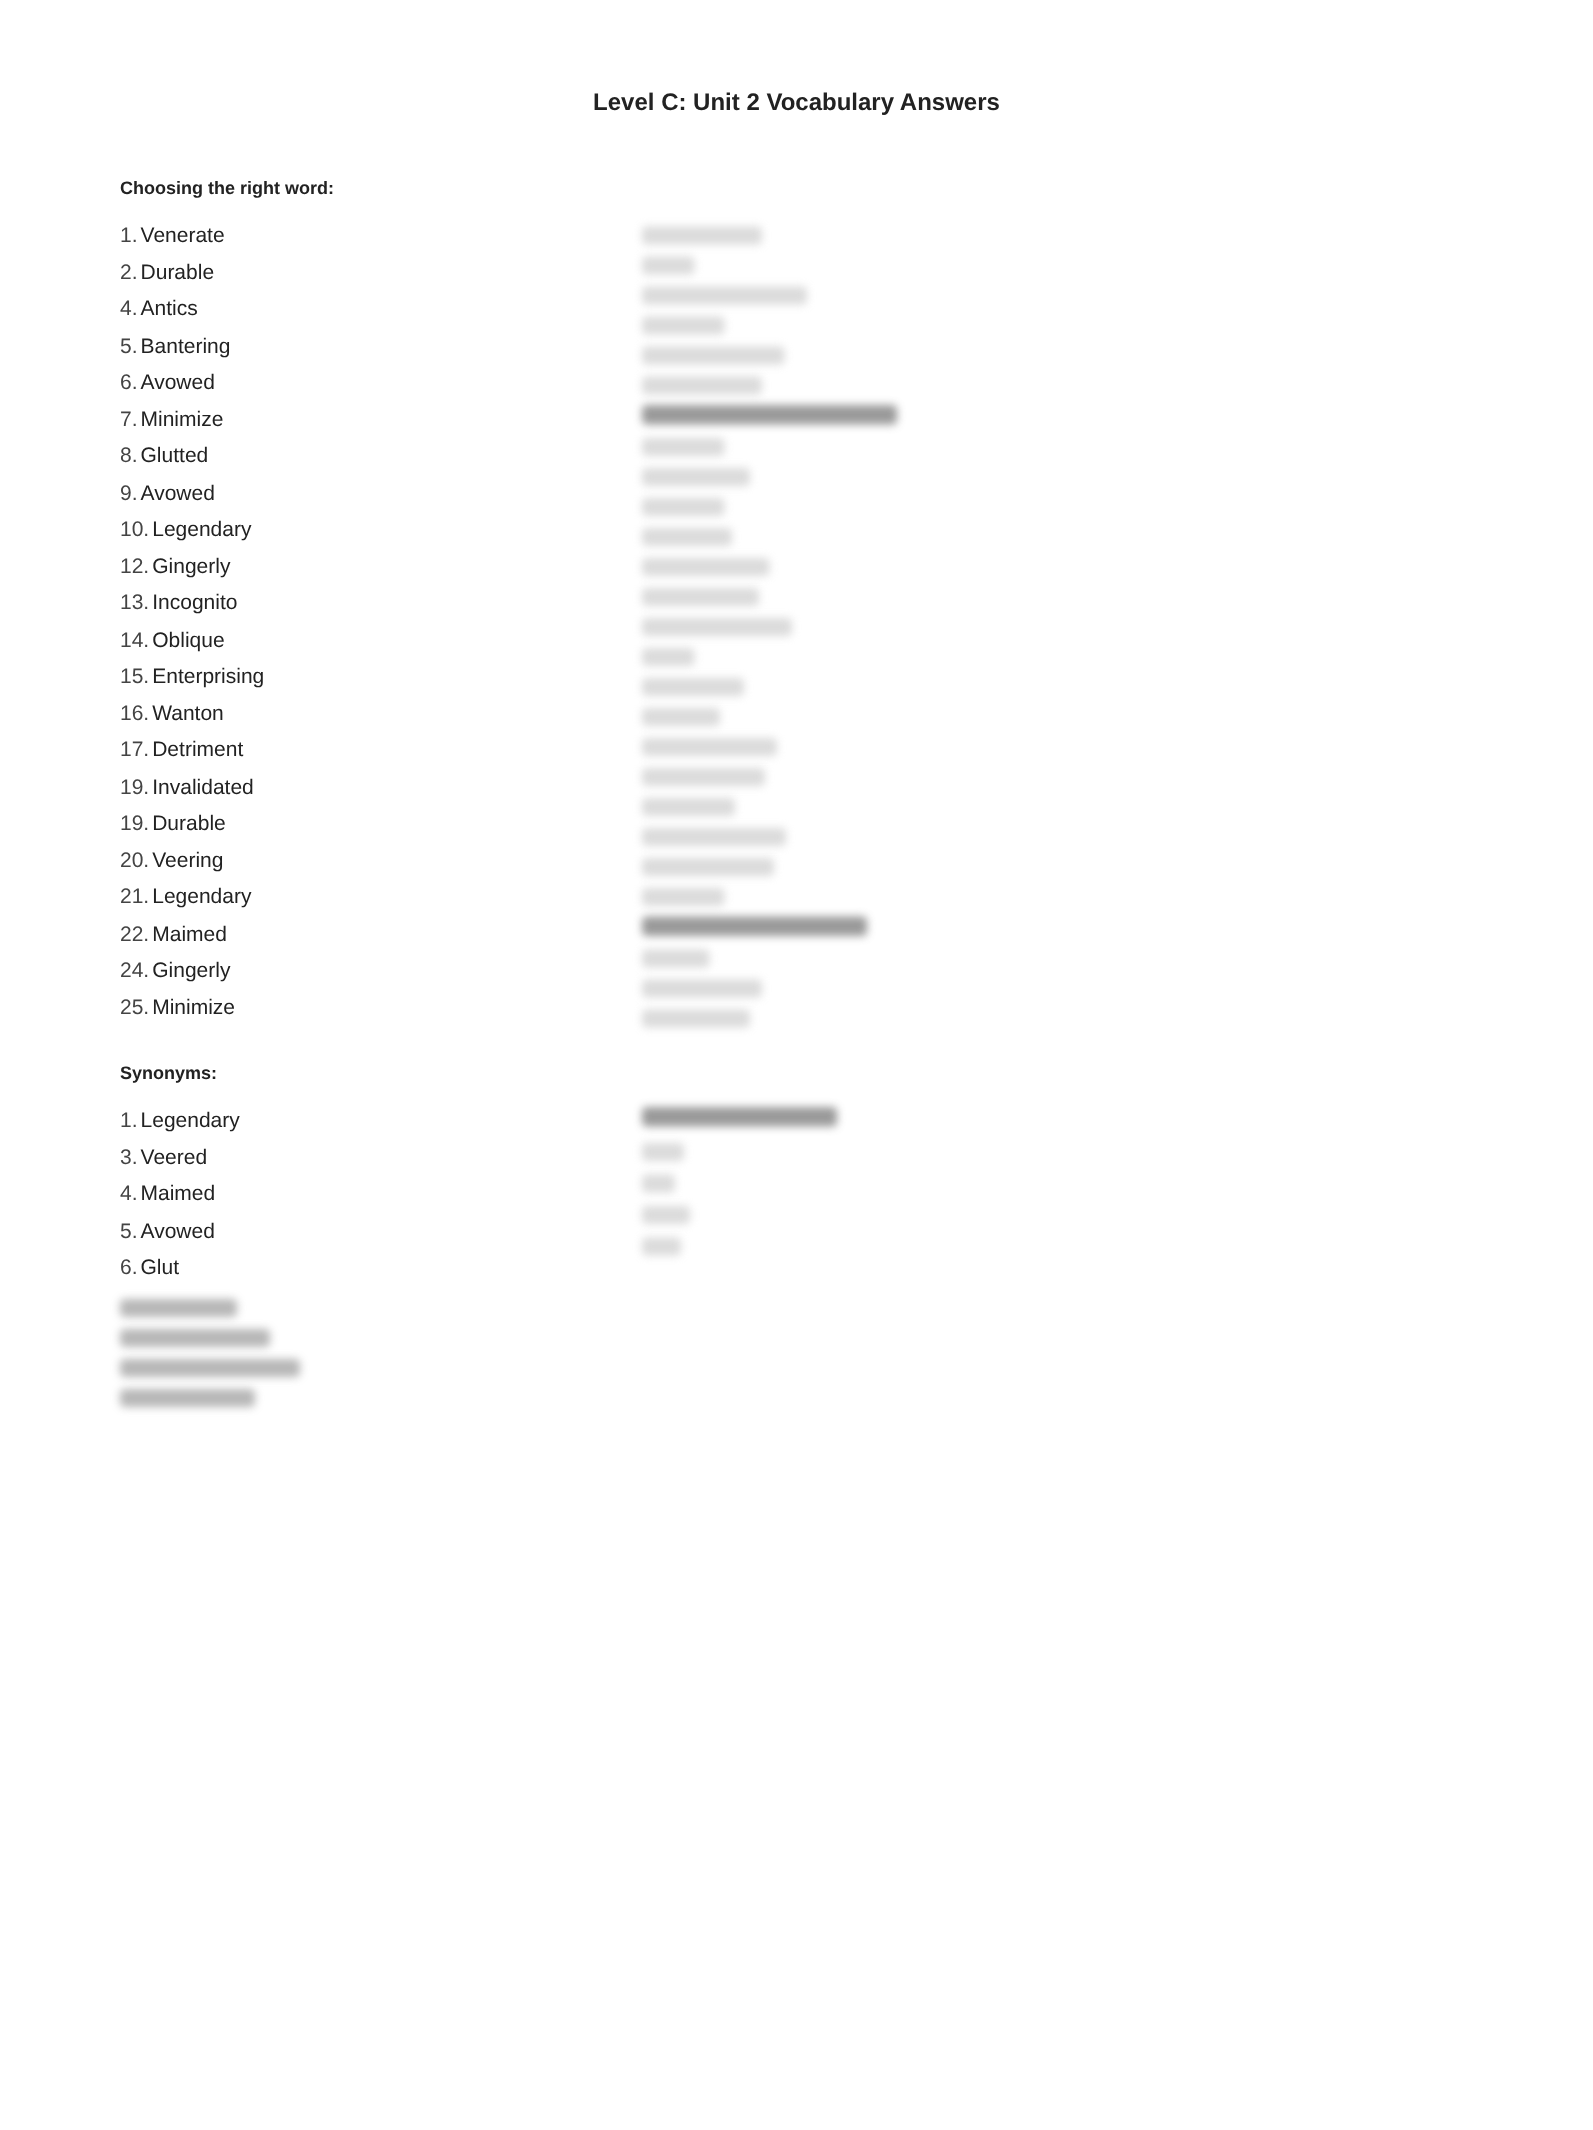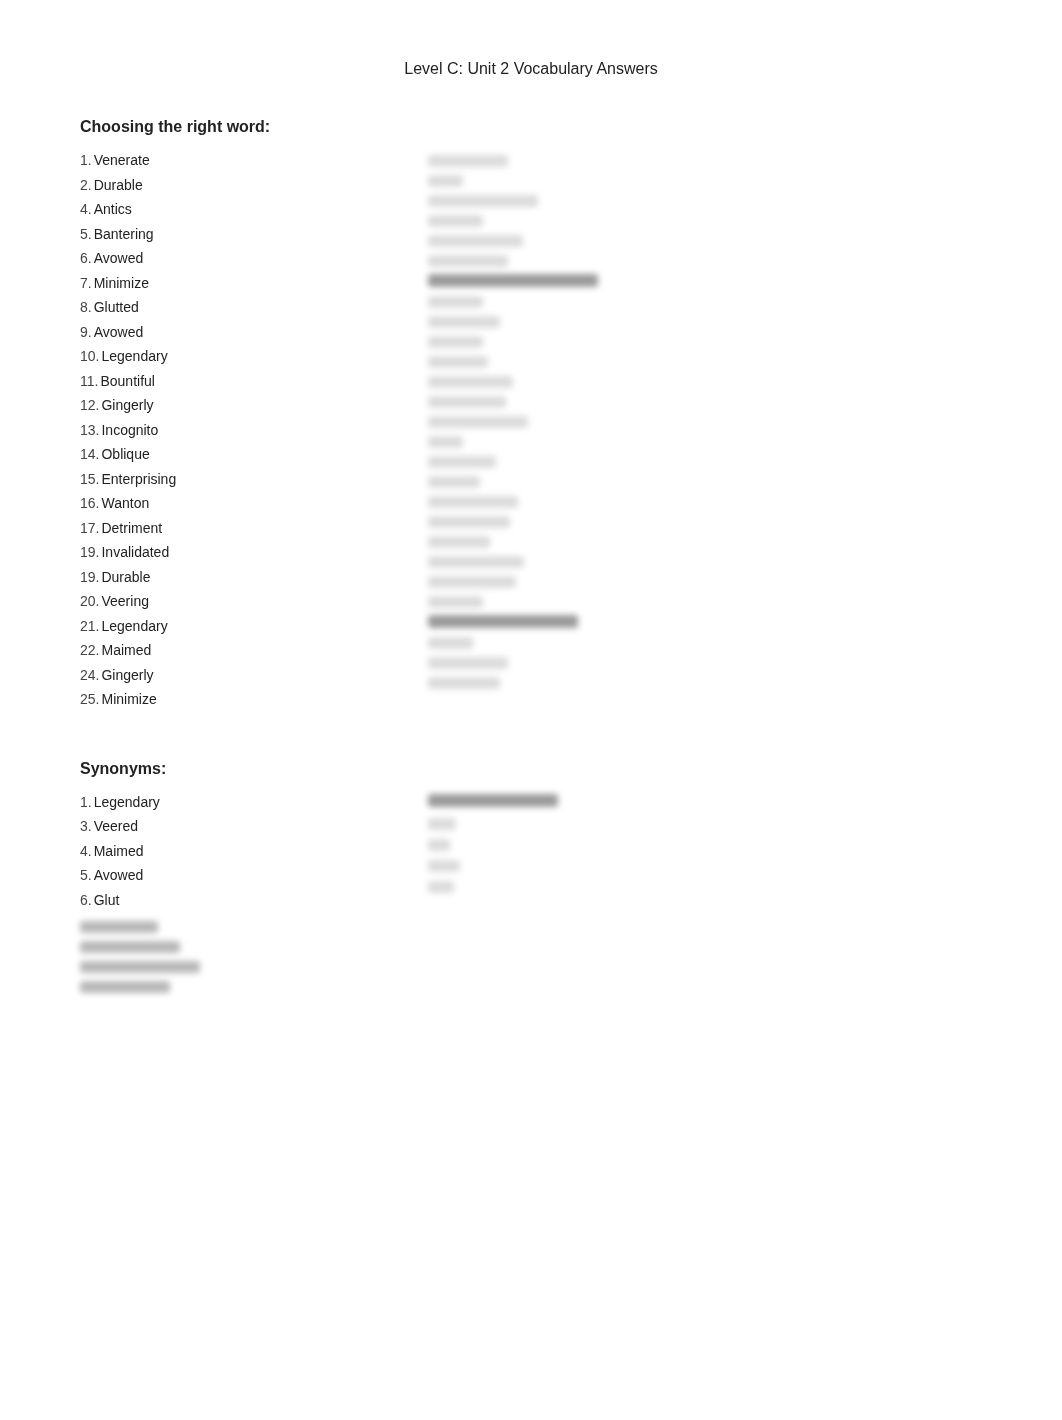--- a/index.html
+++ b/index.html
@@ -14,27 +14,27 @@
       font-size: 14px;
       color: #222;
       width: 1062px;
       min-height: 1420px;
       padding: 60px 80px;
     }
 
     .page-title {
       text-align: center;
       font-size: 16px;
-      font-weight: normal;
+      font-weight: bold;
       margin-bottom: 40px;
     }
 
     .section-label {
       font-weight: bold;
-      font-size: 16px;
+      font-size: 12px;
       margin-bottom: 12px;
     }
 
     .two-col {
       display: flex;
       gap: 88px;
       margin-bottom: 10px;
       justify-content: center;
     }
 
@@ -63,21 +63,21 @@
     }
 
     .blurred-line {
       margin: 6px 0;
       height: 14px;
       display: flex;
       align-items: center;
     }
 
     .synonyms-section {
-      margin-top: 48px;
+      margin-top: 16px;
     }
 
     .blurred-sm { width: 55px; }
     .blurred-md { width: 80px; }
     .blurred-lg { width: 110px; }
     .blurred-xs { width: 35px; }
 
     .prefix {
       color: #444;
       margin-right: 2px;
@@ -121,21 +121,20 @@
 
       <div class="list-item"><span class="prefix">1.</span><span>Venerate</span></div>
       <div class="list-item"><span class="prefix">2.</span><span>Durable</span></div>
       <div class="list-item"><span class="prefix">4.</span><span>Antics</span></div>
       <div class="list-item"><span class="prefix">5.</span><span>Bantering</span></div>
       <div class="list-item"><span class="prefix">6.</span><span>Avowed</span></div>
       <div class="list-item"><span class="prefix">7.</span><span>Minimize</span></div>
       <div class="list-item"><span class="prefix">8.</span><span>Glutted</span></div>
       <div class="list-item"><span class="prefix">9.</span><span>Avowed</span></div>
       <div class="list-item"><span class="prefix">10.</span><span>Legendary</span></div>
-      <div class="list-item"><span class="prefix">11.</span><span>Bountiful</span></div>
       <div class="list-item"><span class="prefix">12.</span><span>Gingerly</span></div>
       <div class="list-item"><span class="prefix">13.</span><span>Incognito</span></div>
       <div class="list-item"><span class="prefix">14.</span><span>Oblique</span></div>
       <div class="list-item"><span class="prefix">15.</span><span>Enterprising</span></div>
       <div class="list-item"><span class="prefix">16.</span><span>Wanton</span></div>
       <div class="list-item"><span class="prefix">17.</span><span>Detriment</span></div>
       <div class="list-item"><span class="prefix">19.</span><span>Invalidated</span></div>
       <div class="list-item"><span class="prefix">19.</span><span>Durable</span></div>
       <div class="list-item"><span class="prefix">20.</span><span>Veering</span></div>
       <div class="list-item"><span class="prefix">21.</span><span>Legendary</span></div>

